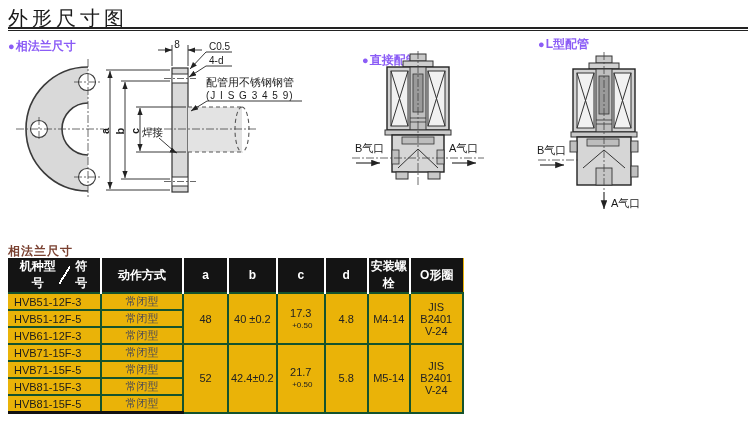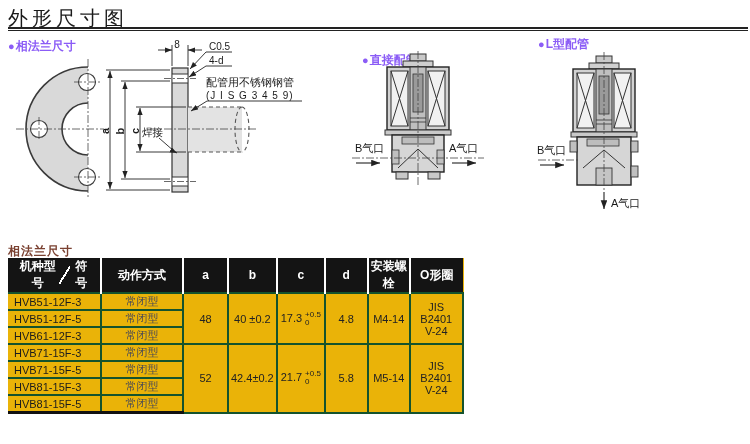--- a/index.html
+++ b/index.html
@@ -34,22 +34,22 @@
   #dim-table th:last-child { border-right:none; }
   #dim-table td { border:2px solid #14532d; font-size:11px; text-align:center; height:15px;
                   padding:0 2px; color:#222; vertical-align:middle; }
   #dim-table td.model { text-align:left; padding-left:6px; border-left:none; font-size:11px; color:#1c1c1c; }
   #dim-table td.action { color:#4a4a55; }
   #dim-table tbody tr:last-child td { border-bottom:3px solid #111; }
   .th-model { position:relative; }
   .th-model .th-inner { display:flex; align-items:center; justify-content:space-between; padding:0 8px; }
   .diag { display:inline-block; width:12px; height:18px;
           background:linear-gradient(to bottom right, transparent 46%, #fff 46%, #fff 56%, transparent 56%); }
-  .tol { display:inline-flex; flex-direction:column; font-size:8px; line-height:8px; margin-left:3px;
-         vertical-align:middle; text-align:left; }
+  .tol { display:inline-flex; flex-direction:row; font-size:8px; line-height:8px; margin-left:3px;
+         vertical-align:middle; text-align:right; }
   .oring { font-size:9.5px; line-height:12px; }
   .oring span { display:block; }
 
   .footnote { position:absolute; left:247px; top:392px; font-size:11px; color:#333; letter-spacing:0.5px; }
 </style>
 </head>
 <body>
 
 <div id="page">
 

